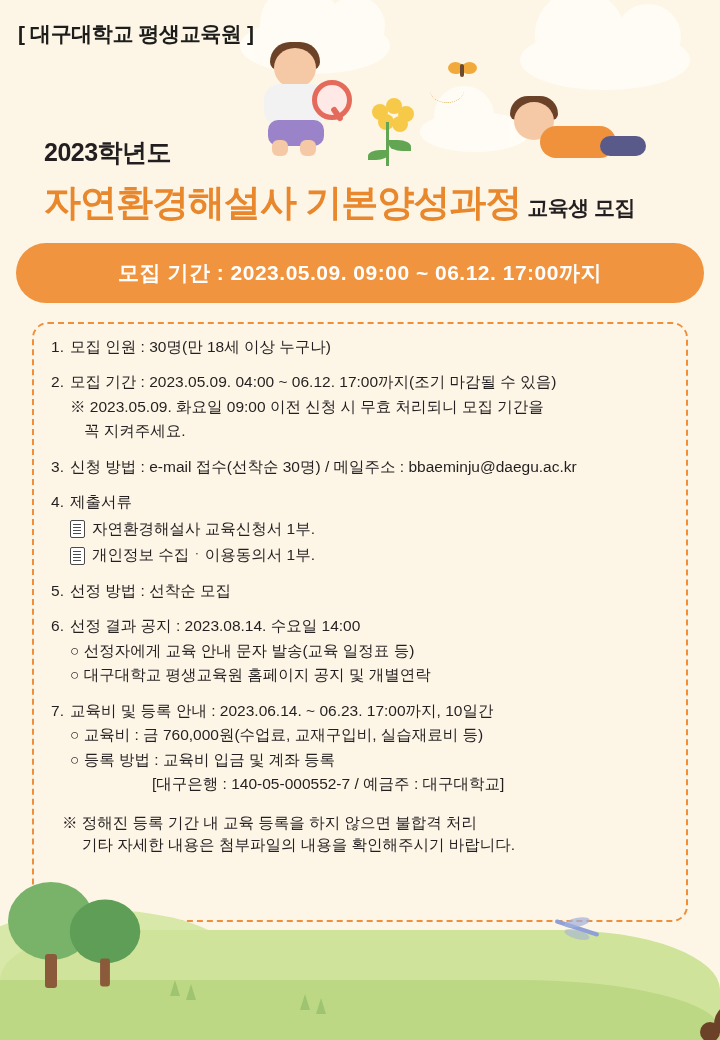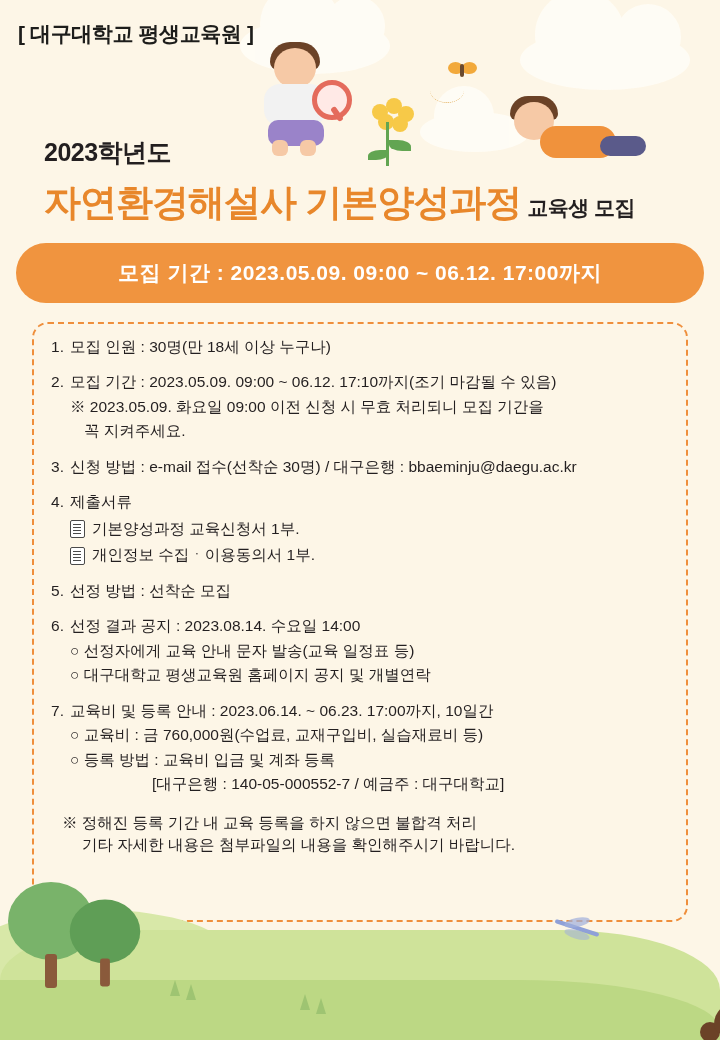--- a/index.html
+++ b/index.html
@@ -402,41 +402,41 @@
     <div class="item">
       <div class="item-row">
         <div class="num">1.</div>
         <div class="item-text">모집 인원 : 30명(만 18세 이상 누구나)</div>
       </div>
     </div>
 
     <div class="item">
       <div class="item-row">
         <div class="num">2.</div>
-        <div class="item-text">모집 기간 : 2023.05.09. 09:00 ~ 06.12. 17:10까지(조기 마감될 수 있음)</div>
+        <div class="item-text">모집 기간 : 2023.05.09. 04:00 ~ 06.12. 17:00까지(조기 마감될 수 있음)</div>
       </div>
       <div class="sub sub-line">※ 2023.05.09. 화요일 09:00 이전 신청 시 무효 처리되니 모집 기간을</div>
       <div class="sub indent-more sub-line">꼭 지켜주세요.</div>
     </div>
 
     <div class="item">
       <div class="item-row">
         <div class="num">3.</div>
-        <div class="item-text">신청 방법 : e-mail 접수(선착순 30명) / 대구은행 : bbaeminju@daegu.ac.kr</div>
+        <div class="item-text">신청 방법 : e-mail 접수(선착순 30명) / 메일주소 : bbaeminju@daegu.ac.kr</div>
       </div>
     </div>
 
     <div class="item">
       <div class="item-row">
         <div class="num">4.</div>
         <div class="item-text">제출서류</div>
       </div>
       <div class="doc-line">
         <span class="doc-icon"></span>
-        <span>기본양성과정 교육신청서 1부.</span>
+        <span>자연환경해설사 교육신청서 1부.</span>
       </div>
       <div class="doc-line">
         <span class="doc-icon"></span>
         <span>개인정보 수집ㆍ이용동의서 1부.</span>
       </div>
     </div>
 
     <div class="item">
       <div class="item-row">
         <div class="num">5.</div>

